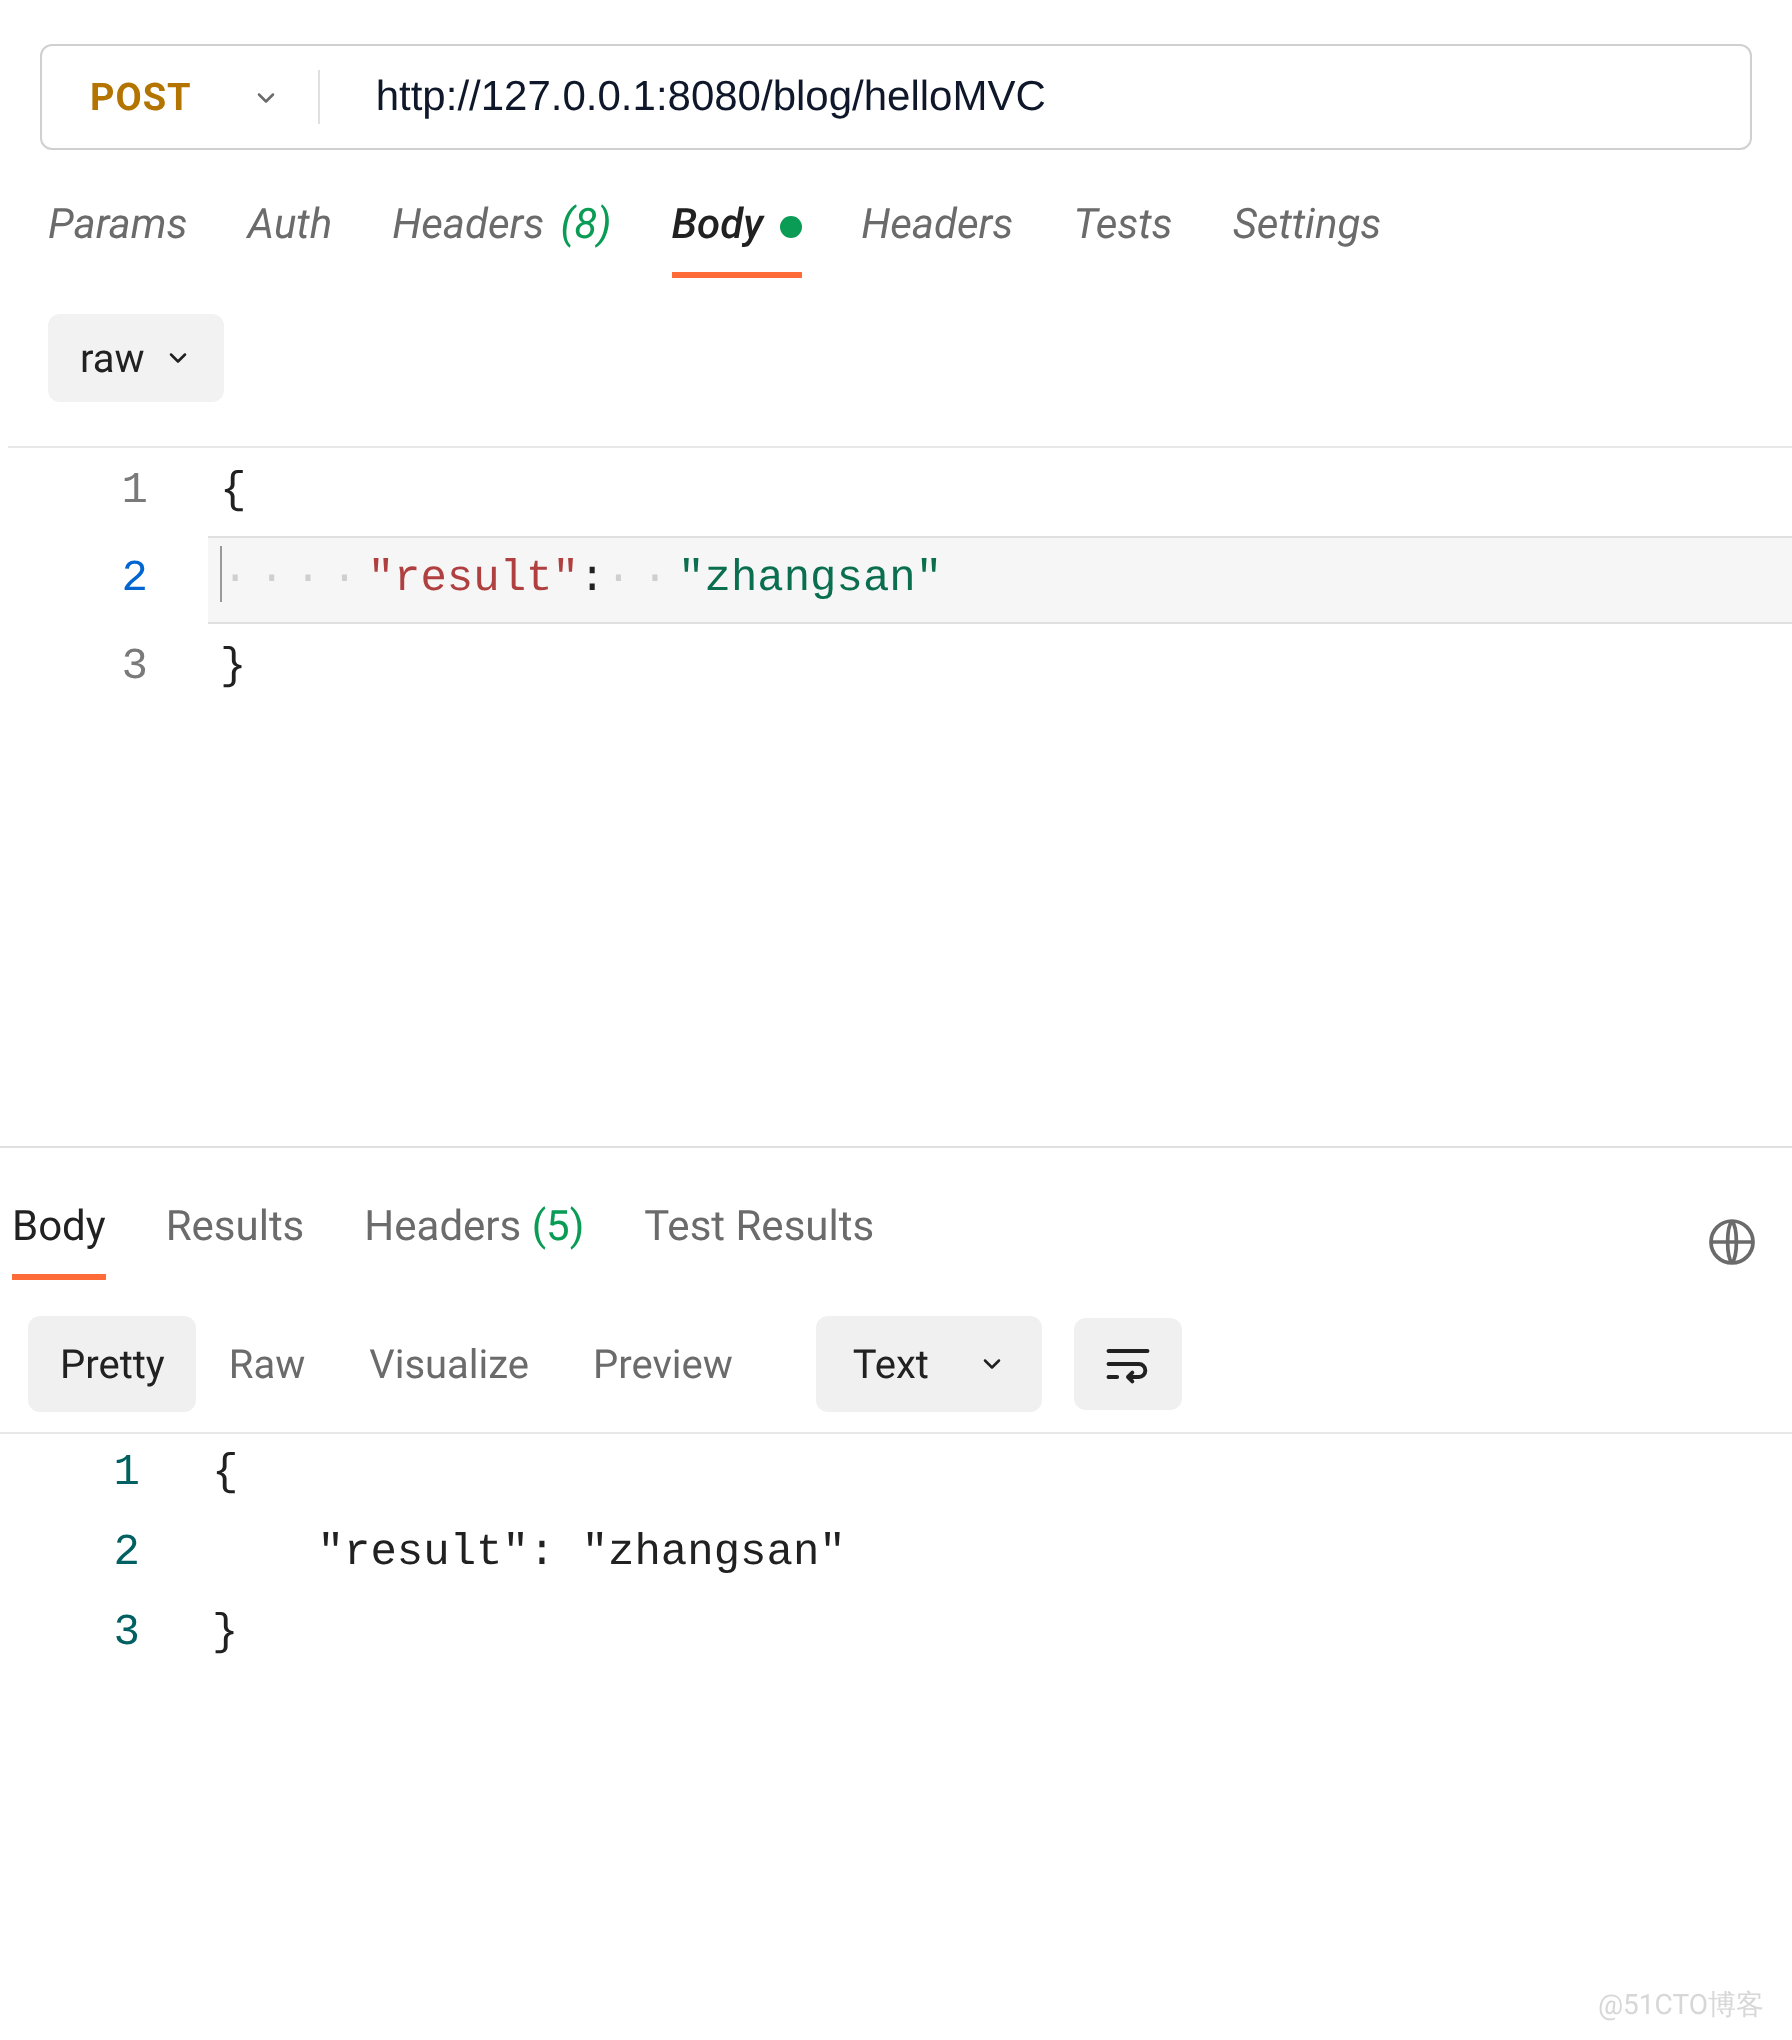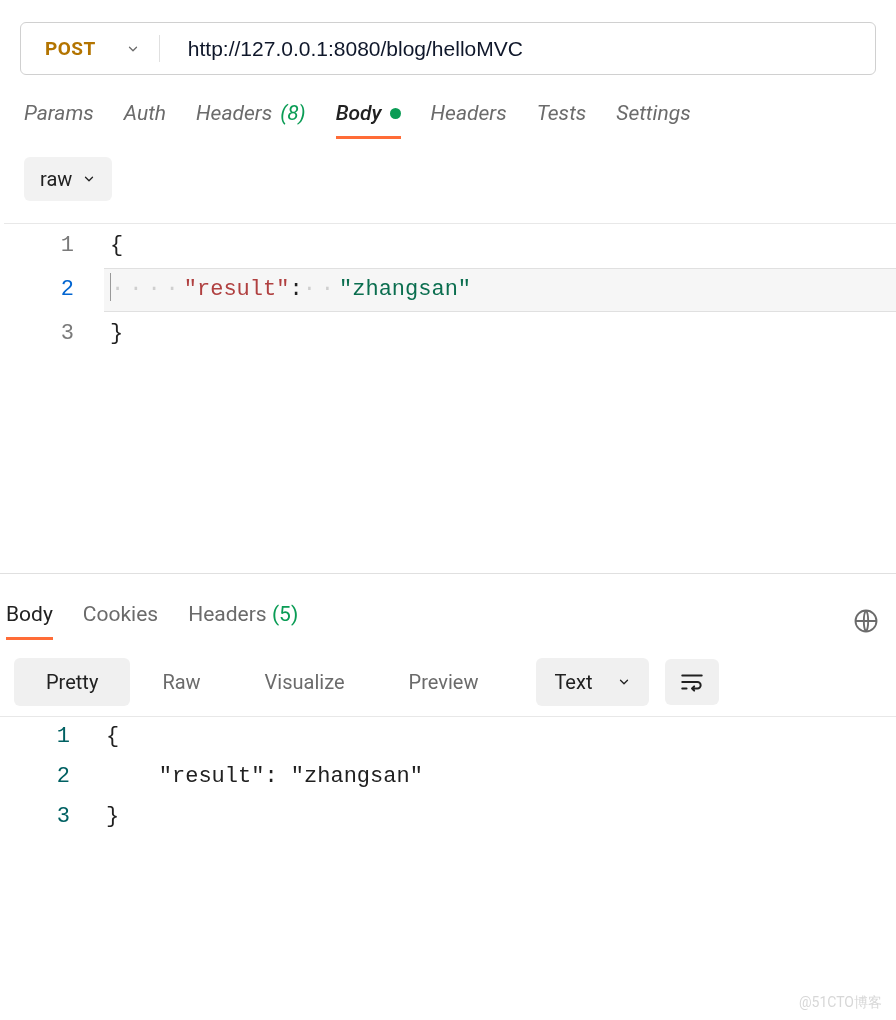--- a/index.html
+++ b/index.html
@@ -217,21 +217,21 @@
       align-items: center;
       gap: 2px;
       padding: 18px 6px 0 14px;
     }
     .view-tabs {
       display: flex;
       gap: 0;
       font-size: 20px;
     }
     .view-tab {
-      padding: 12px 32px;
+      padding: 12px 16px;
       border-radius: 6px;
       cursor: pointer;
       color: #6b6b6b;
     }
     .view-tab.active {
       background: #f0f0f0;
       color: #212121;
     }
     .sq-pill {
       margin-left: 24px;
@@ -354,25 +354,26 @@
   </div>
   <div class="editor-row">
     <div class="gutter">3</div>
     <div class="code-cell"><span class="brace">}</span></div>
   </div>
 </div>
 
 <div class="response-section">
   <div class="resp-tabs">
     <div class="resp-tab active"><span>Body</span></div>
-    <div class="resp-tab"><span>Cookies</span></div>
+    <div class="resp-tab"><span>Results</span></div>
     <div class="resp-tab">
       <span>Headers</span>
       <span class="count-green">(5)</span>
     </div>
+    <div class="resp-tab"><span>Test Results</span></div>
     <div class="resp-spacer"></div>
     <div class="globe-icon">
       <svg viewBox="0 0 24 24" fill="none" stroke="#6b6b6b" stroke-width="1.6">
         <circle cx="12" cy="12" r="9"></circle>
         <path d="M3 12h18M12 3c2.5 3 2.5 15 0 18M12 3c-2.5 3-2.5 15 0 18"></path>
       </svg>
     </div>
   </div>
 
   <div class="resp-controls">

